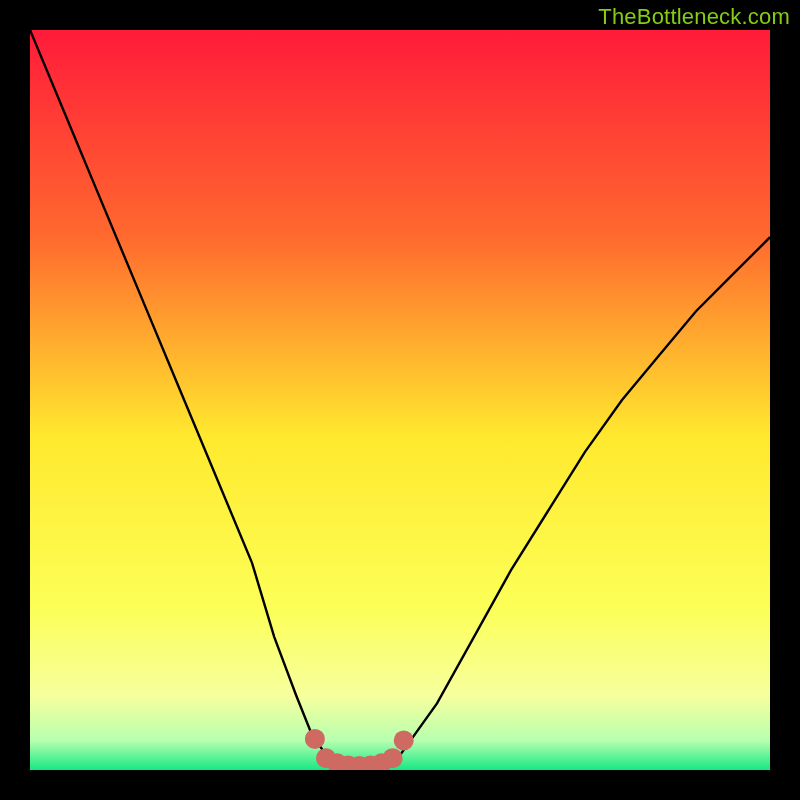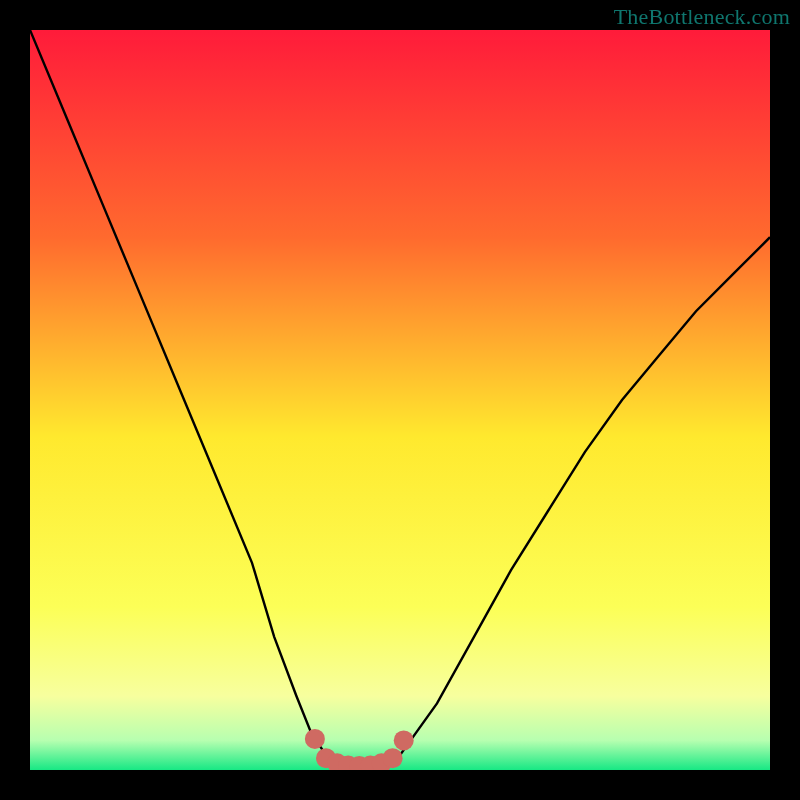--- a/index.html
+++ b/index.html
@@ -16,26 +16,26 @@
     left: 0;
     top: 0;
     width: 800px;
     height: 800px;
     background: #000;
   }
   .watermark {
     position: absolute;
     top: 4px;
     right: 10px;
-    color: #0f766e;
+    color: #84cc16;
     font-size: 22px;
     font-weight: 400;
     letter-spacing: 0.2px;
     z-index: 5;
-    font-family: Liberation Serif, serif;
+    font-family: Liberation Sans, sans-serif;
   }
   .plot-wrap {
     position: absolute;
     left: 30px;
     top: 30px;
     width: 740px;
     height: 740px;
   }
   svg { display: block; }
 </style>

